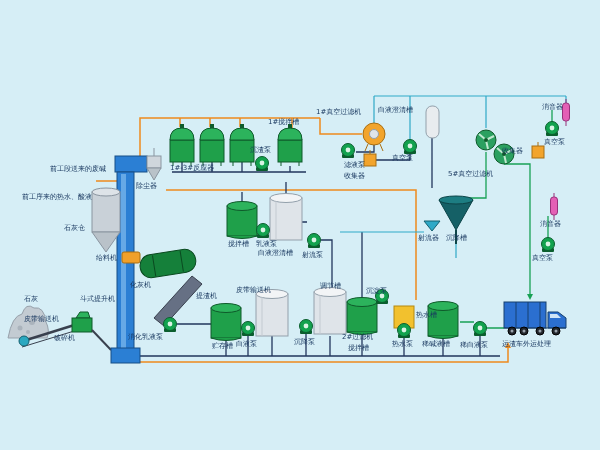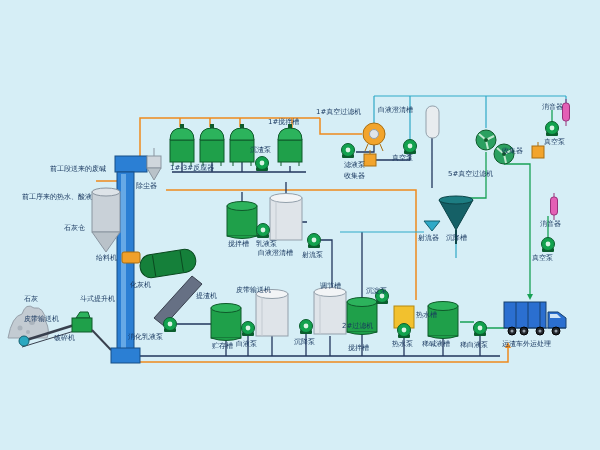--- a/index.html
+++ b/index.html
@@ -215,21 +215,21 @@
 <span class="lbl" style="left:448px;top:170px">5#真空过滤机</span>
 <span class="lbl" style="left:502px;top:147px">收集器</span>
 <span class="lbl" style="left:544px;top:138px">真空泵</span>
 <span class="lbl" style="left:542px;top:103px">消音器</span>
 <span class="lbl" style="left:418px;top:234px">射流器</span>
 <span class="lbl" style="left:446px;top:234px">沉降槽</span>
 <span class="lbl" style="left:540px;top:220px">消音器</span>
 <span class="lbl" style="left:532px;top:254px">真空泵</span>
 <span class="lbl" style="left:320px;top:282px">调节槽</span>
 <span class="lbl" style="left:294px;top:338px">沉降泵</span>
-<span class="lbl" style="left:342px;top:322px">2#过滤机</span>
+<span class="lbl" style="left:342px;top:333px">2#过滤机</span>
 <span class="lbl" style="left:348px;top:344px">搅拌槽</span>
 <span class="lbl" style="left:366px;top:287px">沉淀泵</span>
 <span class="lbl" style="left:392px;top:340px">热水泵</span>
 <span class="lbl" style="left:416px;top:311px">热水槽</span>
 <span class="lbl" style="left:422px;top:340px">稀碱液槽</span>
 <span class="lbl" style="left:460px;top:341px">稀白液泵</span>
 <span class="lbl" style="left:502px;top:340px">运渣车外运处理</span>
 
 </div>
 

